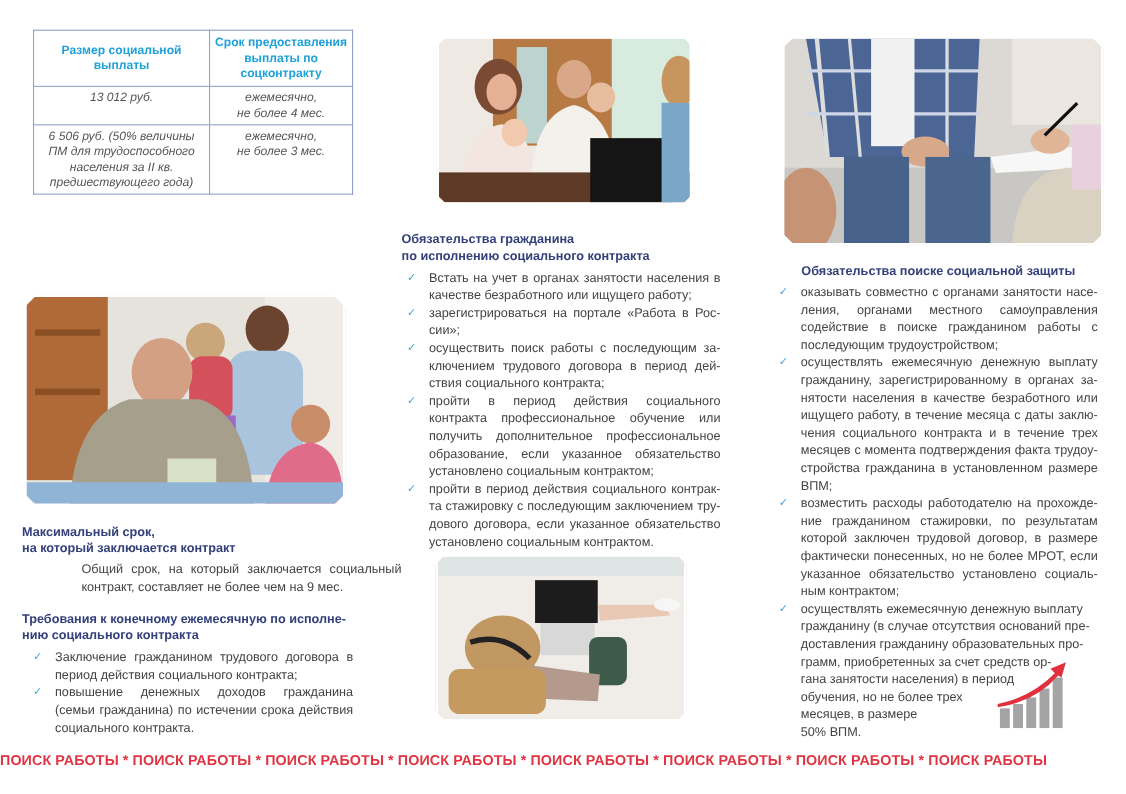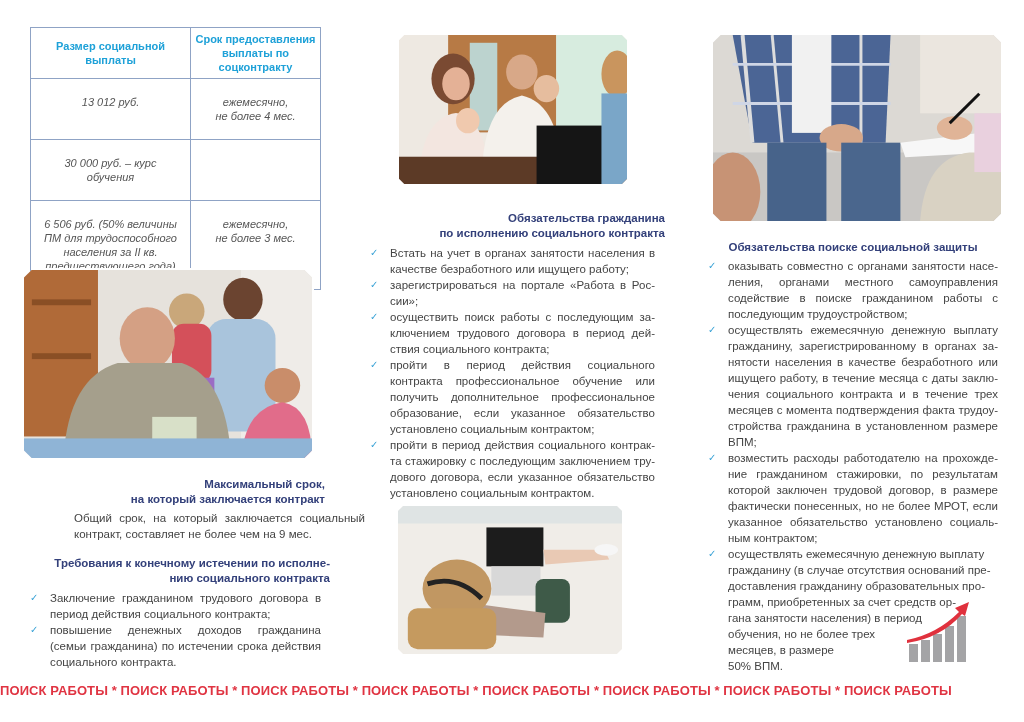--- a/index.html
+++ b/index.html
@@ -1,36 +1,36 @@
 <!DOCTYPE html>
 <html><head>
 <meta charset="utf-8">
 <style>
   * { box-sizing: border-box; margin: 0; padding: 0; }
   html, body { width: 1024px; height: 722px; background: #ffffff; overflow: hidden; }
   body { font-family: "Liberation Sans", sans-serif; color: #3a3a3a; position: relative; }
 
   
   .pay-table { position: absolute; left: 30px; top: 27px; width: 291px; border-collapse: collapse; font-size: 11px; }
-  .pay-table th, .pay-table td { border: 1px solid #8fa3c5; text-align: center; vertical-align: top; padding: 16px 4px; }
+  .pay-table th, .pay-table td { border: 1px solid #8fa3c5; text-align: center; vertical-align: top; padding: 3px 4px; }
   .pay-table th { color: #1ea1d8; font-weight: bold; font-size: 11px; line-height: 14px; padding: 4px 4px 4px; vertical-align: middle; }
   .pay-table td { font-style: italic; color: #555; line-height: 14px; white-space: pre-line; }
   .pay-table th:first-child { width: 160px; }
 
   
   .photo { position: absolute; overflow: hidden; border: 2px solid #fff; box-shadow: 0 0 0 1px #b8b8b8;
            clip-path: polygon(4% 0, 96% 0, 100% 6%, 100% 94%, 96% 100%, 4% 100%, 0 94%, 0 6%); }
   .photo svg { display: block; width: 100%; height: 100%; }
   .photo-family { left: 397px; top: 33px; width: 232px; height: 153px; }
   .photo-counsel { left: 711px; top: 33px; width: 292px; height: 190px; }
   .photo-debt { left: 22px; top: 268px; width: 292px; height: 192px; }
   .photo-beach { left: 396px; top: 504px; width: 228px; height: 152px; }
 
   
-  .sec-title { position: absolute; color: #33407a; font-weight: bold; font-size: 11.5px; line-height: 15px; text-align: right; }
+  .sec-title { position: absolute; color: #33407a; font-weight: bold; font-size: 11.5px; line-height: 15px; text-align: left; }
   .body-text { position: absolute; font-size: 11.5px; line-height: 16px; color: #444; text-align: justify; margin-left: 44px; }
 
   ul.check { position: absolute; list-style: none; font-size: 11.5px; line-height: 16px; color: #444; }
   ul.check li { position: relative; padding-left: 22px; text-align: justify; white-space: pre-line; }
   ul.check li .chk { position: absolute; left: 2px; top: 0; color: #3ba3d6; font-size: 10px; }
 
   .growth-icon { position: absolute; left: 905px; top: 600px; width: 68px; height: 62px; }
 
   .footer-ticker { position: absolute; left: 0; top: 683px; width: 1024px; text-align: left; color: #e03442;
                    font-weight: bold; font-size: 13px; letter-spacing: 0.1px; }
@@ -43,25 +43,20 @@
     <tr>
       <th>Размер социальной выплаты</th>
       <th>Срок предоставления выплаты по соцконтракту</th>
     </tr>
   </thead>
   <tbody>
     <tr>
       <td>13 012 руб.</td>
       <td>ежемесячно,
 не более 4 мес.</td>
-    </tr>
-    <tr>
-      <td>30 000 руб. – курс
-обучения</td>
-      <td></td>
     </tr>
     <tr>
       <td>6 506 руб. (50% величины
 ПМ для  трудоспособного
 населения за II кв.
 предшествующего года)</td>
       <td>ежемесячно,
 не более 3 мес.</td>
     </tr>
   </tbody>
@@ -88,21 +83,21 @@
   </svg>
 </div>
 
 <div class="sec-title" style="left:20px; top:477px; width:305px;">
   <div>Максимальный срок,</div>
   <div>на который заключается контракт</div>
 </div>
 <div class="body-text" style="left:30px; top:510px; width:291px;">Общий срок, на который заключается социальный контракт, составляет не более чем на 9 мес.</div>
 
 <div class="sec-title" style="left:20px; top:556px; width:310px;">
-  <div>Требования к конечному истечении по исполне-</div>
+  <div>Требования к конечному ежемесячную по исполне-</div>
   <div>нию социального контракта</div>
 </div>
 <ul class="check" style="left:28px; top:590px; width:293px;">
   <li><span class="chk">✓</span><span>Заключение гражданином трудового договора в период действия социального контракта;</span></li>
   <li><span class="chk">✓</span><span>повышение денежных доходов гражданина (семьи гражданина) по истечении срока действия соци­ального контракта.</span></li>
 </ul>
 
 <div class="photo photo-family">
   <svg viewBox="0 0 232 153" preserveAspectRatio="none">
     <rect width="232" height="153" fill="#eee9e2"></rect>

